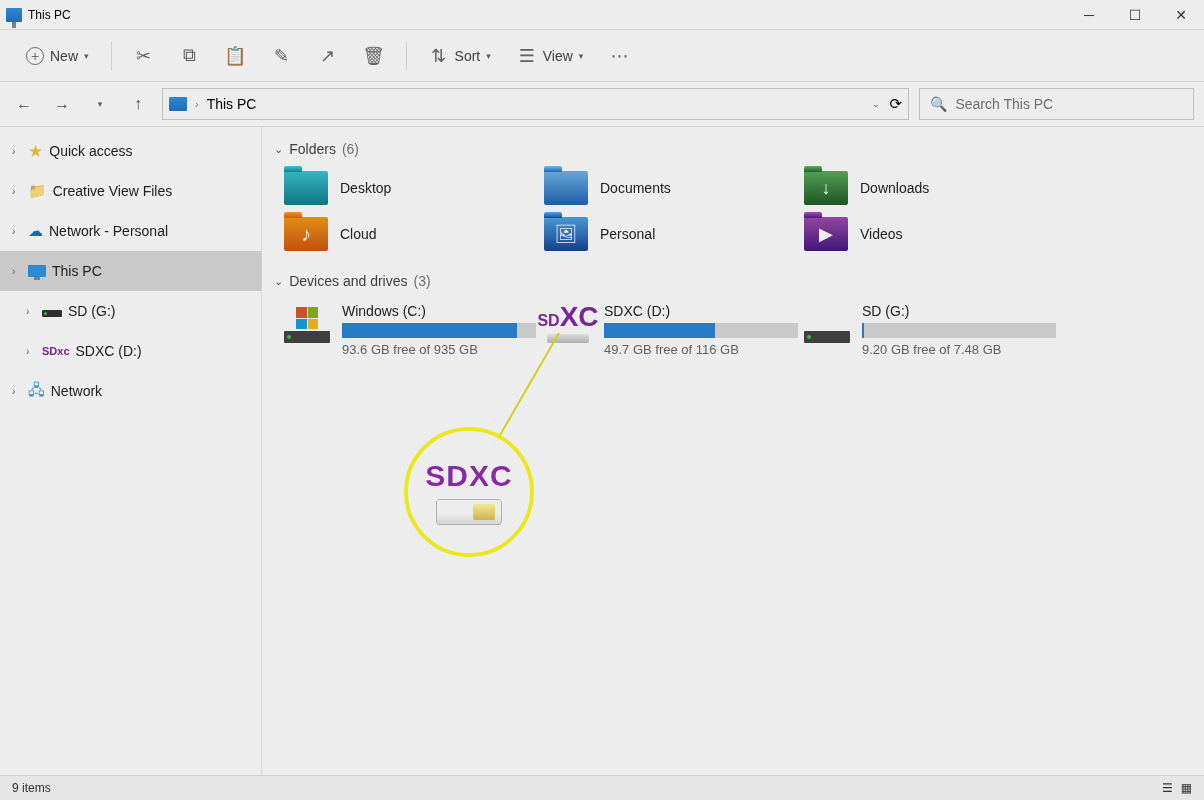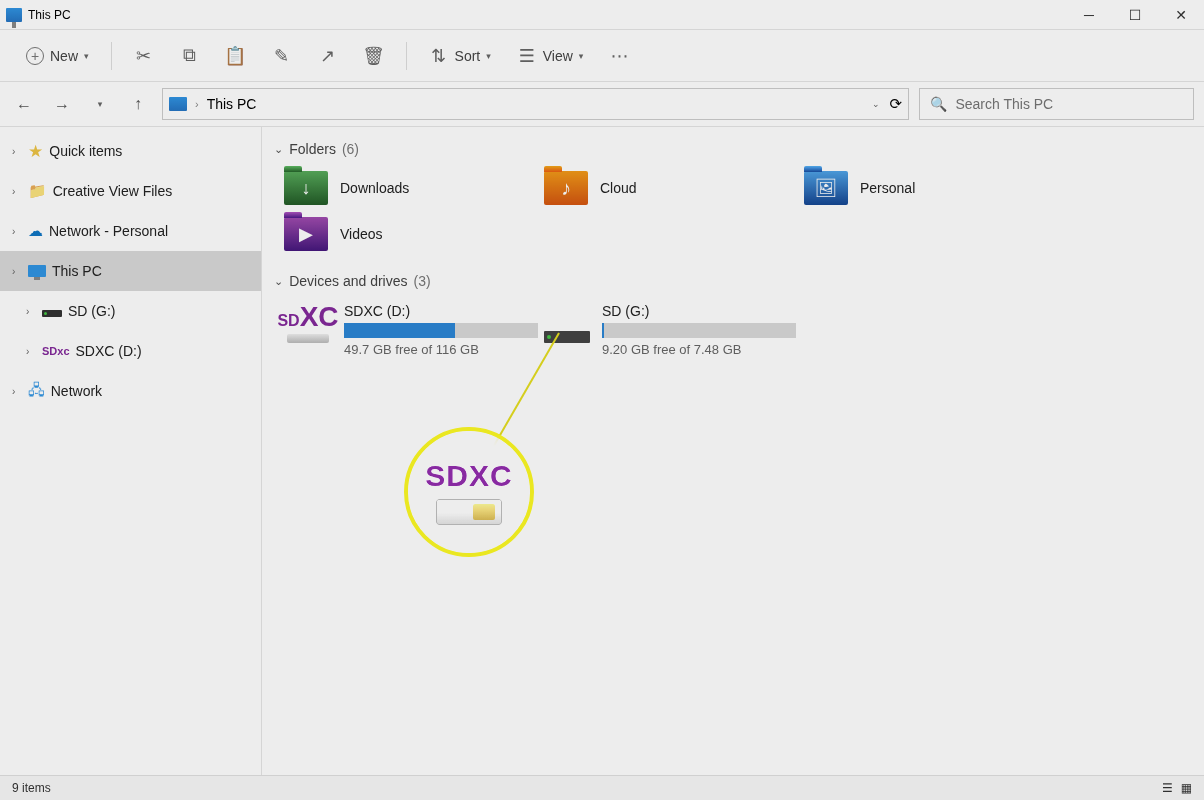--- a/index.html
+++ b/index.html
@@ -182,21 +182,21 @@
     <input type="text" placeholder="Search This PC" style="">
   </div>
 </div>
 
 <div class="mainsplit">
 
   <div class="sidebar">
     <div class="sb-item">
       <span class="sb-chev">›</span>
       <span class="ic-star">★</span>
-      <span>Quick items</span>
+      <span>Quick access</span>
     </div>
     <div class="sb-item">
       <span class="sb-chev">›</span>
       <span class="ic-cc">📁</span>
       <span>Creative View Files</span>
     </div>
     <div class="sb-item">
       <span class="sb-chev">›</span>
       <span class="ic-cloud">☁</span>
       <span>Network - Personal</span>
@@ -225,20 +225,28 @@
 
   <div class="content">
 
     <div class="grp-header">
       <span class="chev2">⌄</span>
       <span>Folders</span>
       <span class="cnt">(6)</span>
     </div>
     <div class="tilegrid">
       <div class="folder-tile">
+        <span class="folder-icon fi-teal"></span>
+        <span class="lbl">Desktop</span>
+      </div>
+      <div class="folder-tile">
+        <span class="folder-icon fi-blue"></span>
+        <span class="lbl">Documents</span>
+      </div>
+      <div class="folder-tile">
         <span class="folder-icon fi-green">↓</span>
         <span class="lbl">Downloads</span>
       </div>
       <div class="folder-tile">
         <span class="folder-icon fi-orange">♪</span>
         <span class="lbl">Cloud</span>
       </div>
       <div class="folder-tile">
         <span class="folder-icon fi-blue2">🖼</span>
         <span class="lbl">Personal</span>
@@ -248,20 +256,38 @@
         <span class="lbl">Videos</span>
       </div>
     </div>
 
     <div class="grp-header" style="margin-top:14px;">
       <span class="chev2">⌄</span>
       <span>Devices and drives</span>
       <span class="cnt">(3)</span>
     </div>
     <div class="tilegrid">
+      <div class="drive-tile">
+        <div class="drive-icon">
+          <div class="winlogo">
+              <span></span>
+              <span></span>
+              <span></span>
+              <span></span>
+            </div>
+          <div class="hdd"></div>
+        </div>
+        <div class="drive-meta">
+          <span class="name">Windows (C:)</span>
+          <div class="drive-bar">
+              <div class="fill" style="width:90%;"></div>
+            </div>
+          <span class="free">93.6 GB free of 935 GB</span>
+        </div>
+      </div>
       <div class="drive-tile">
         <div class="drive-icon">
           <span class="sdxc-txt">SD<span style="font-size:28px;">XC</span></span>
           <div class="card"></div>
         </div>
         <div class="drive-meta">
           <span class="name">SDXC (D:)</span>
           <div class="drive-bar">
               <div class="fill" style="width:57%;"></div>
             </div>

